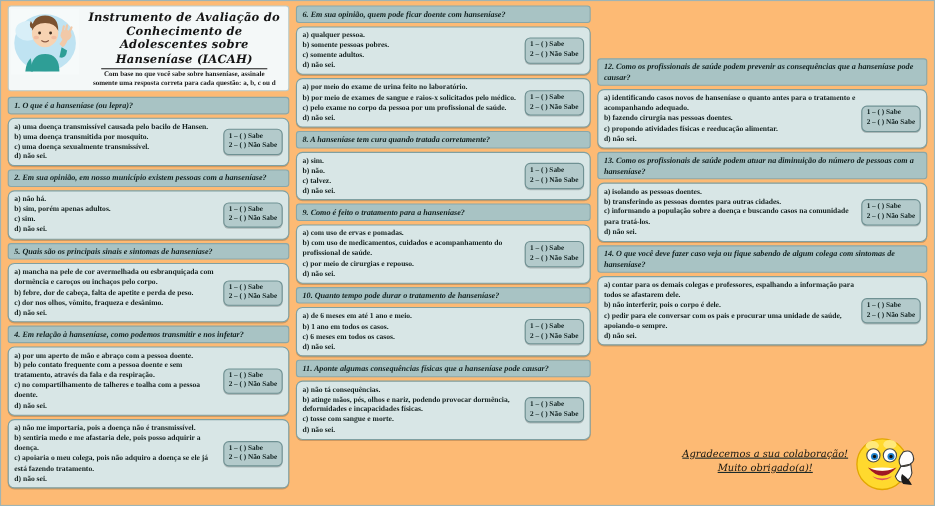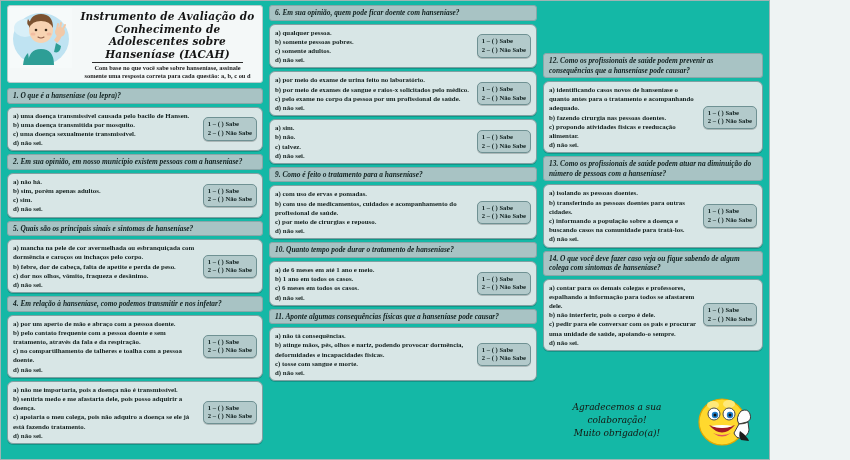--- a/index.html
+++ b/index.html
@@ -3,22 +3,22 @@
 <meta charset="utf-8">
 <style>
   html,body{margin:0;padding:0;}
   body{
     width:850px;height:460px;overflow:hidden;
     background:#eef3f3;
     font-family:"Liberation Serif", serif;
     color:#1a2b2b;
   }
   .page{
-    position:relative;width:770px;height:460px;box-sizing:border-box;
-    border:1px solid #9fb4b4;background:#14b8a6;
+    position:relative;width:850px;height:460px;box-sizing:border-box;
+    border:1px solid #9fb4b4;background:#fdba74;
     padding:4px 6px;
   }
   .cols{display:flex;gap:6px;height:452px;}
   .col{flex:1;display:flex;flex-direction:column;gap:3px;min-width:0;}
   .col.c1{flex:0 0 256px;}
   .col.c2{flex:0 0 268px;}
   .col.c3{flex:1;margin-top:48px;}
 
   
   .header{
@@ -55,21 +55,21 @@
   .opt{font-size:6.9px;line-height:9.2px;font-weight:bold;color:#14211f;}
   .know{
     flex:0 0 auto;background:#b3cacb;border:1px solid #6f9193;border-radius:5px;
     padding:2px 4px;font-size:6.6px;line-height:8.6px;font-weight:bold;
     white-space:nowrap;color:#0f1f1e;box-shadow:0 1px 0 rgba(0,0,0,.2);
   }
 
   
   .thanks{
     margin-top:auto;display:flex;align-items:center;justify-content:flex-end;
-    gap:4px;padding:4px 6px 8px 0;
+    gap:4px;padding:4px 6px 8px 0;text-decoration:underline;
   }
   .thanks-text{
     text-align:center;font-family:"DejaVu Serif", serif;font-style:italic;
     font-size:9px;line-height:13px;color:#15150f;
   }
   .smiley{width:62px;height:58px;flex:0 0 62px;}
 </style>
 </head>
 <body>
 
@@ -202,20 +202,21 @@
           <div class="opt">b) por meio de exames de sangue e raios-x solicitados pelo médico.</div>
           <div class="opt">c) pelo exame no corpo da pessoa por um profissional de saúde.</div>
           <div class="opt">d) não sei.</div>
         </div>
         <div class="know">
           <div>1 – (   ) Sabe</div>
           <div>2 – (   ) Não Sabe</div>
         </div>
       </div>
 
+      <div class="qhead">8. A hanseníase tem cura quando tratada corretamente?</div>
       <div class="qbody">
         <div class="opts">
           <div class="opt">a) sim.</div>
           <div class="opt">b) não.</div>
           <div class="opt">c) talvez.</div>
           <div class="opt">d) não sei.</div>
         </div>
         <div class="know">
           <div>1 – (   ) Sabe</div>
           <div>2 – (   ) Não Sabe</div>

